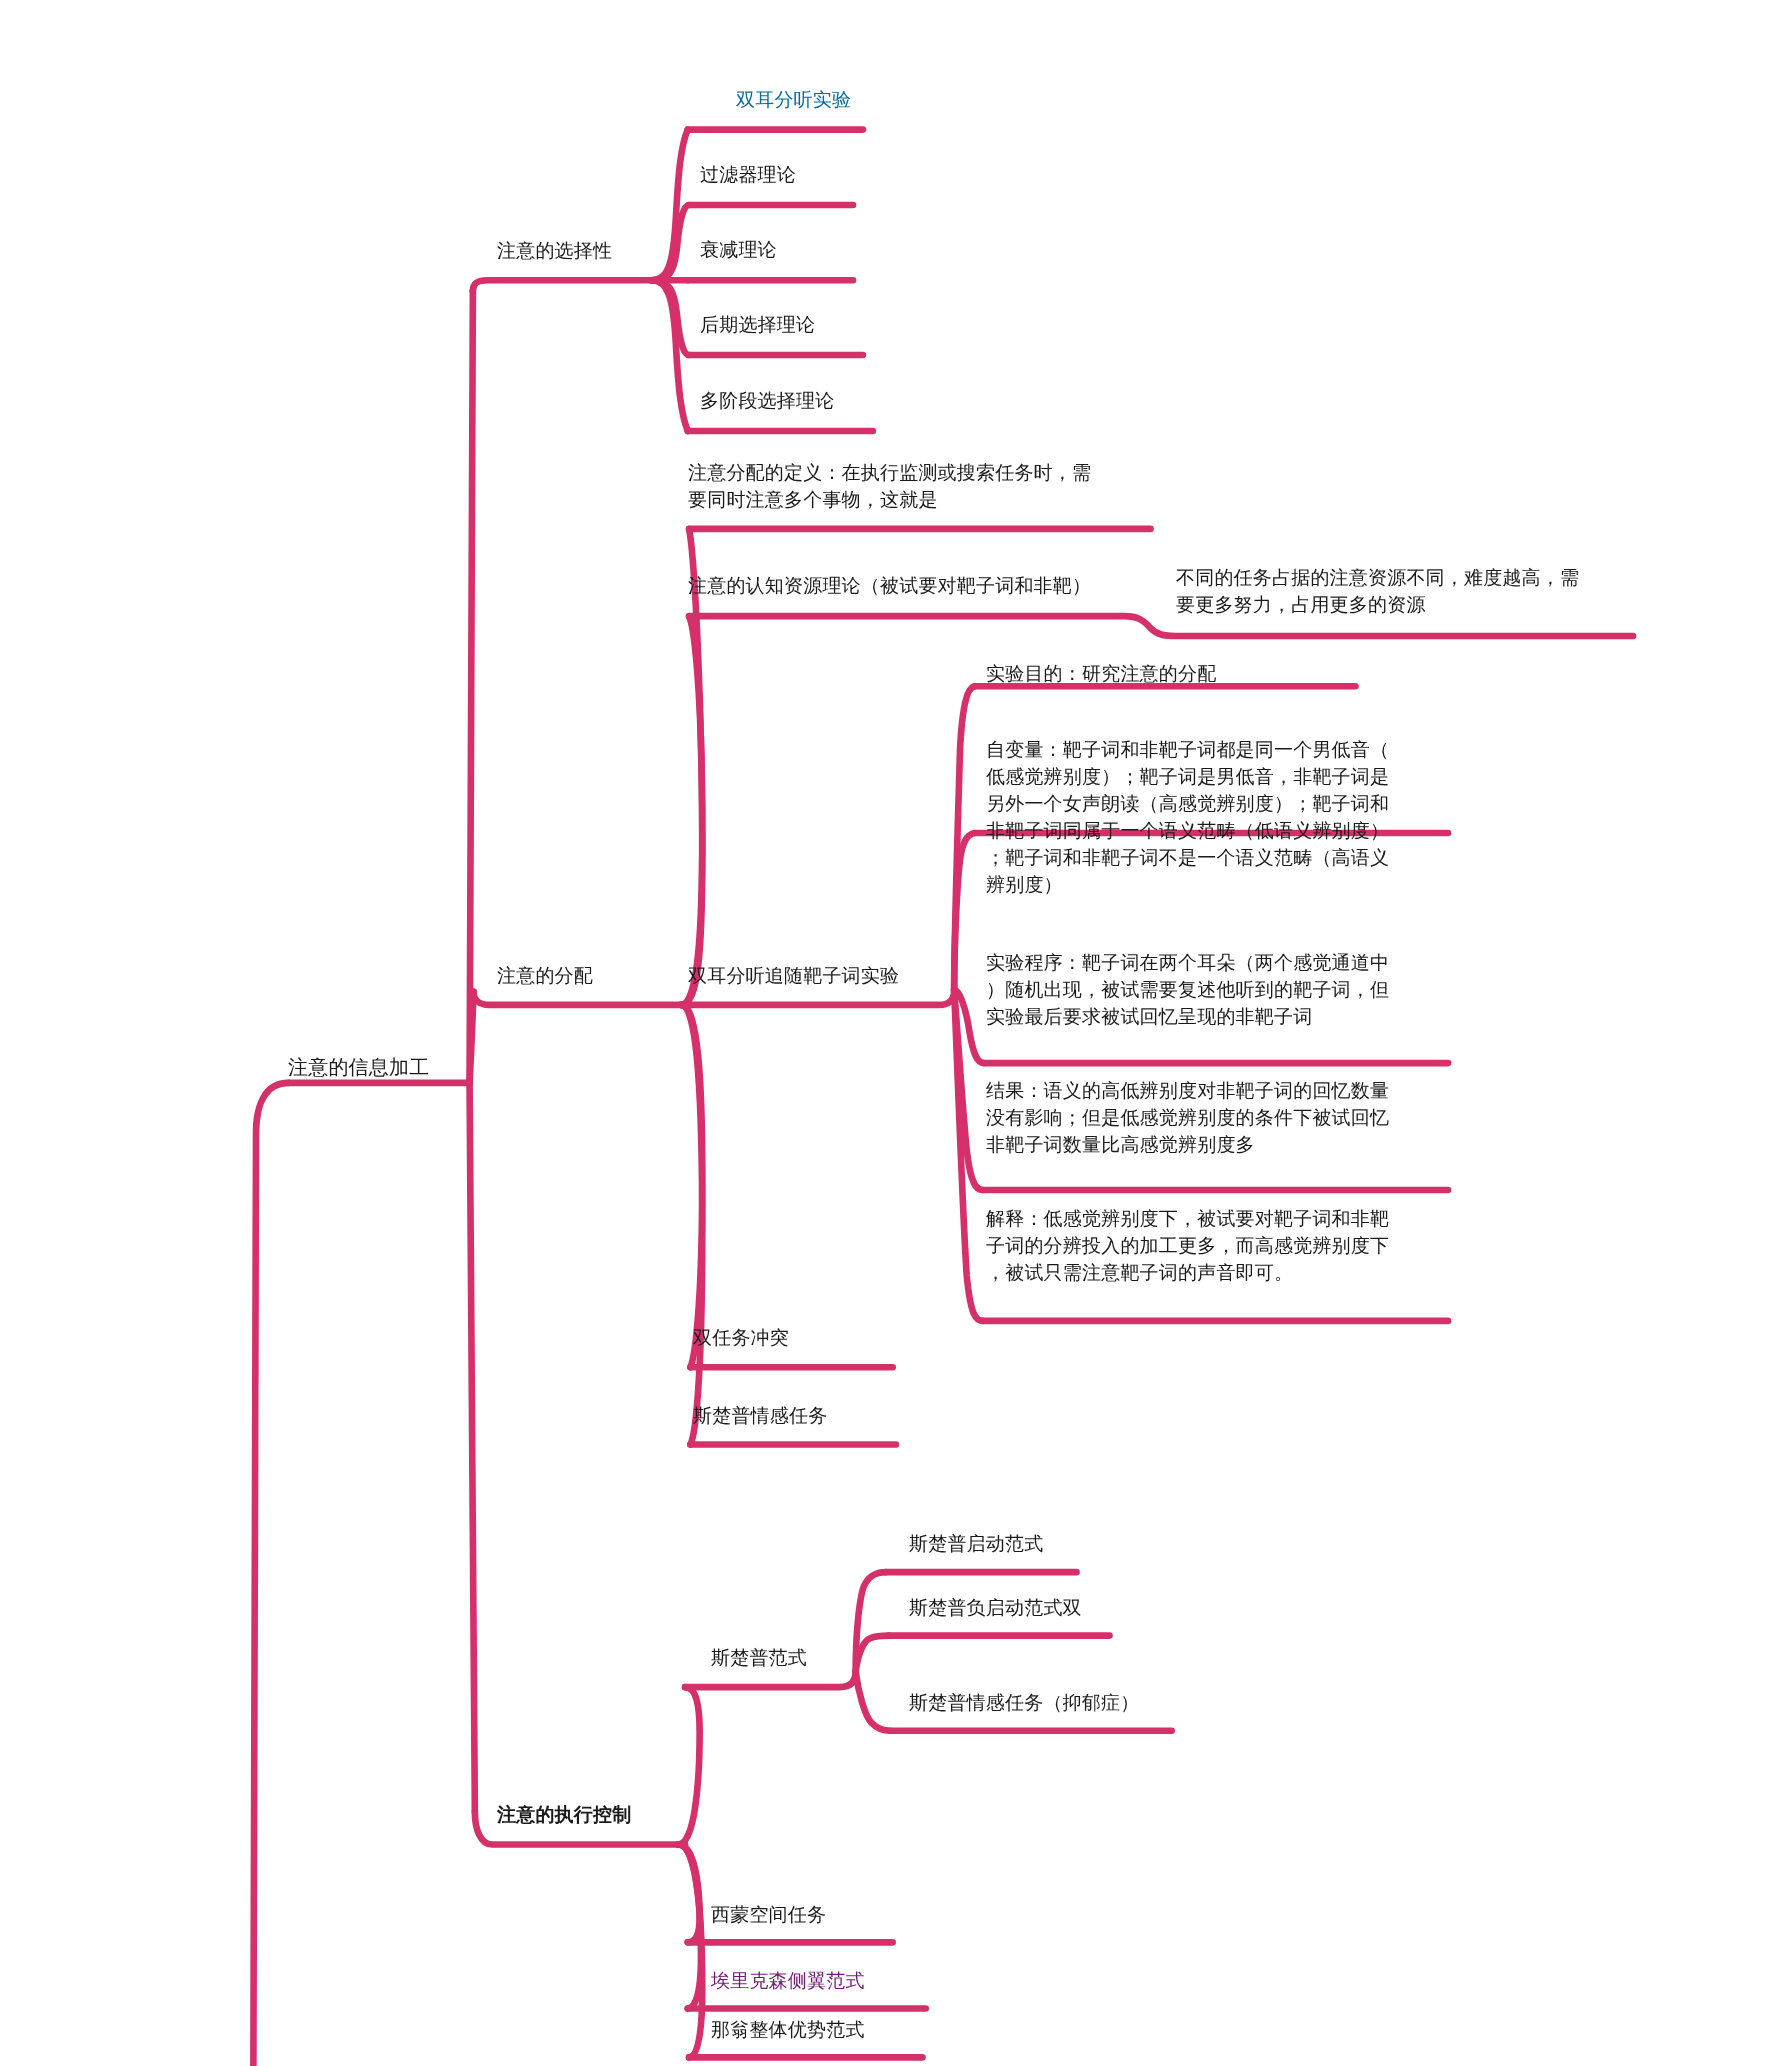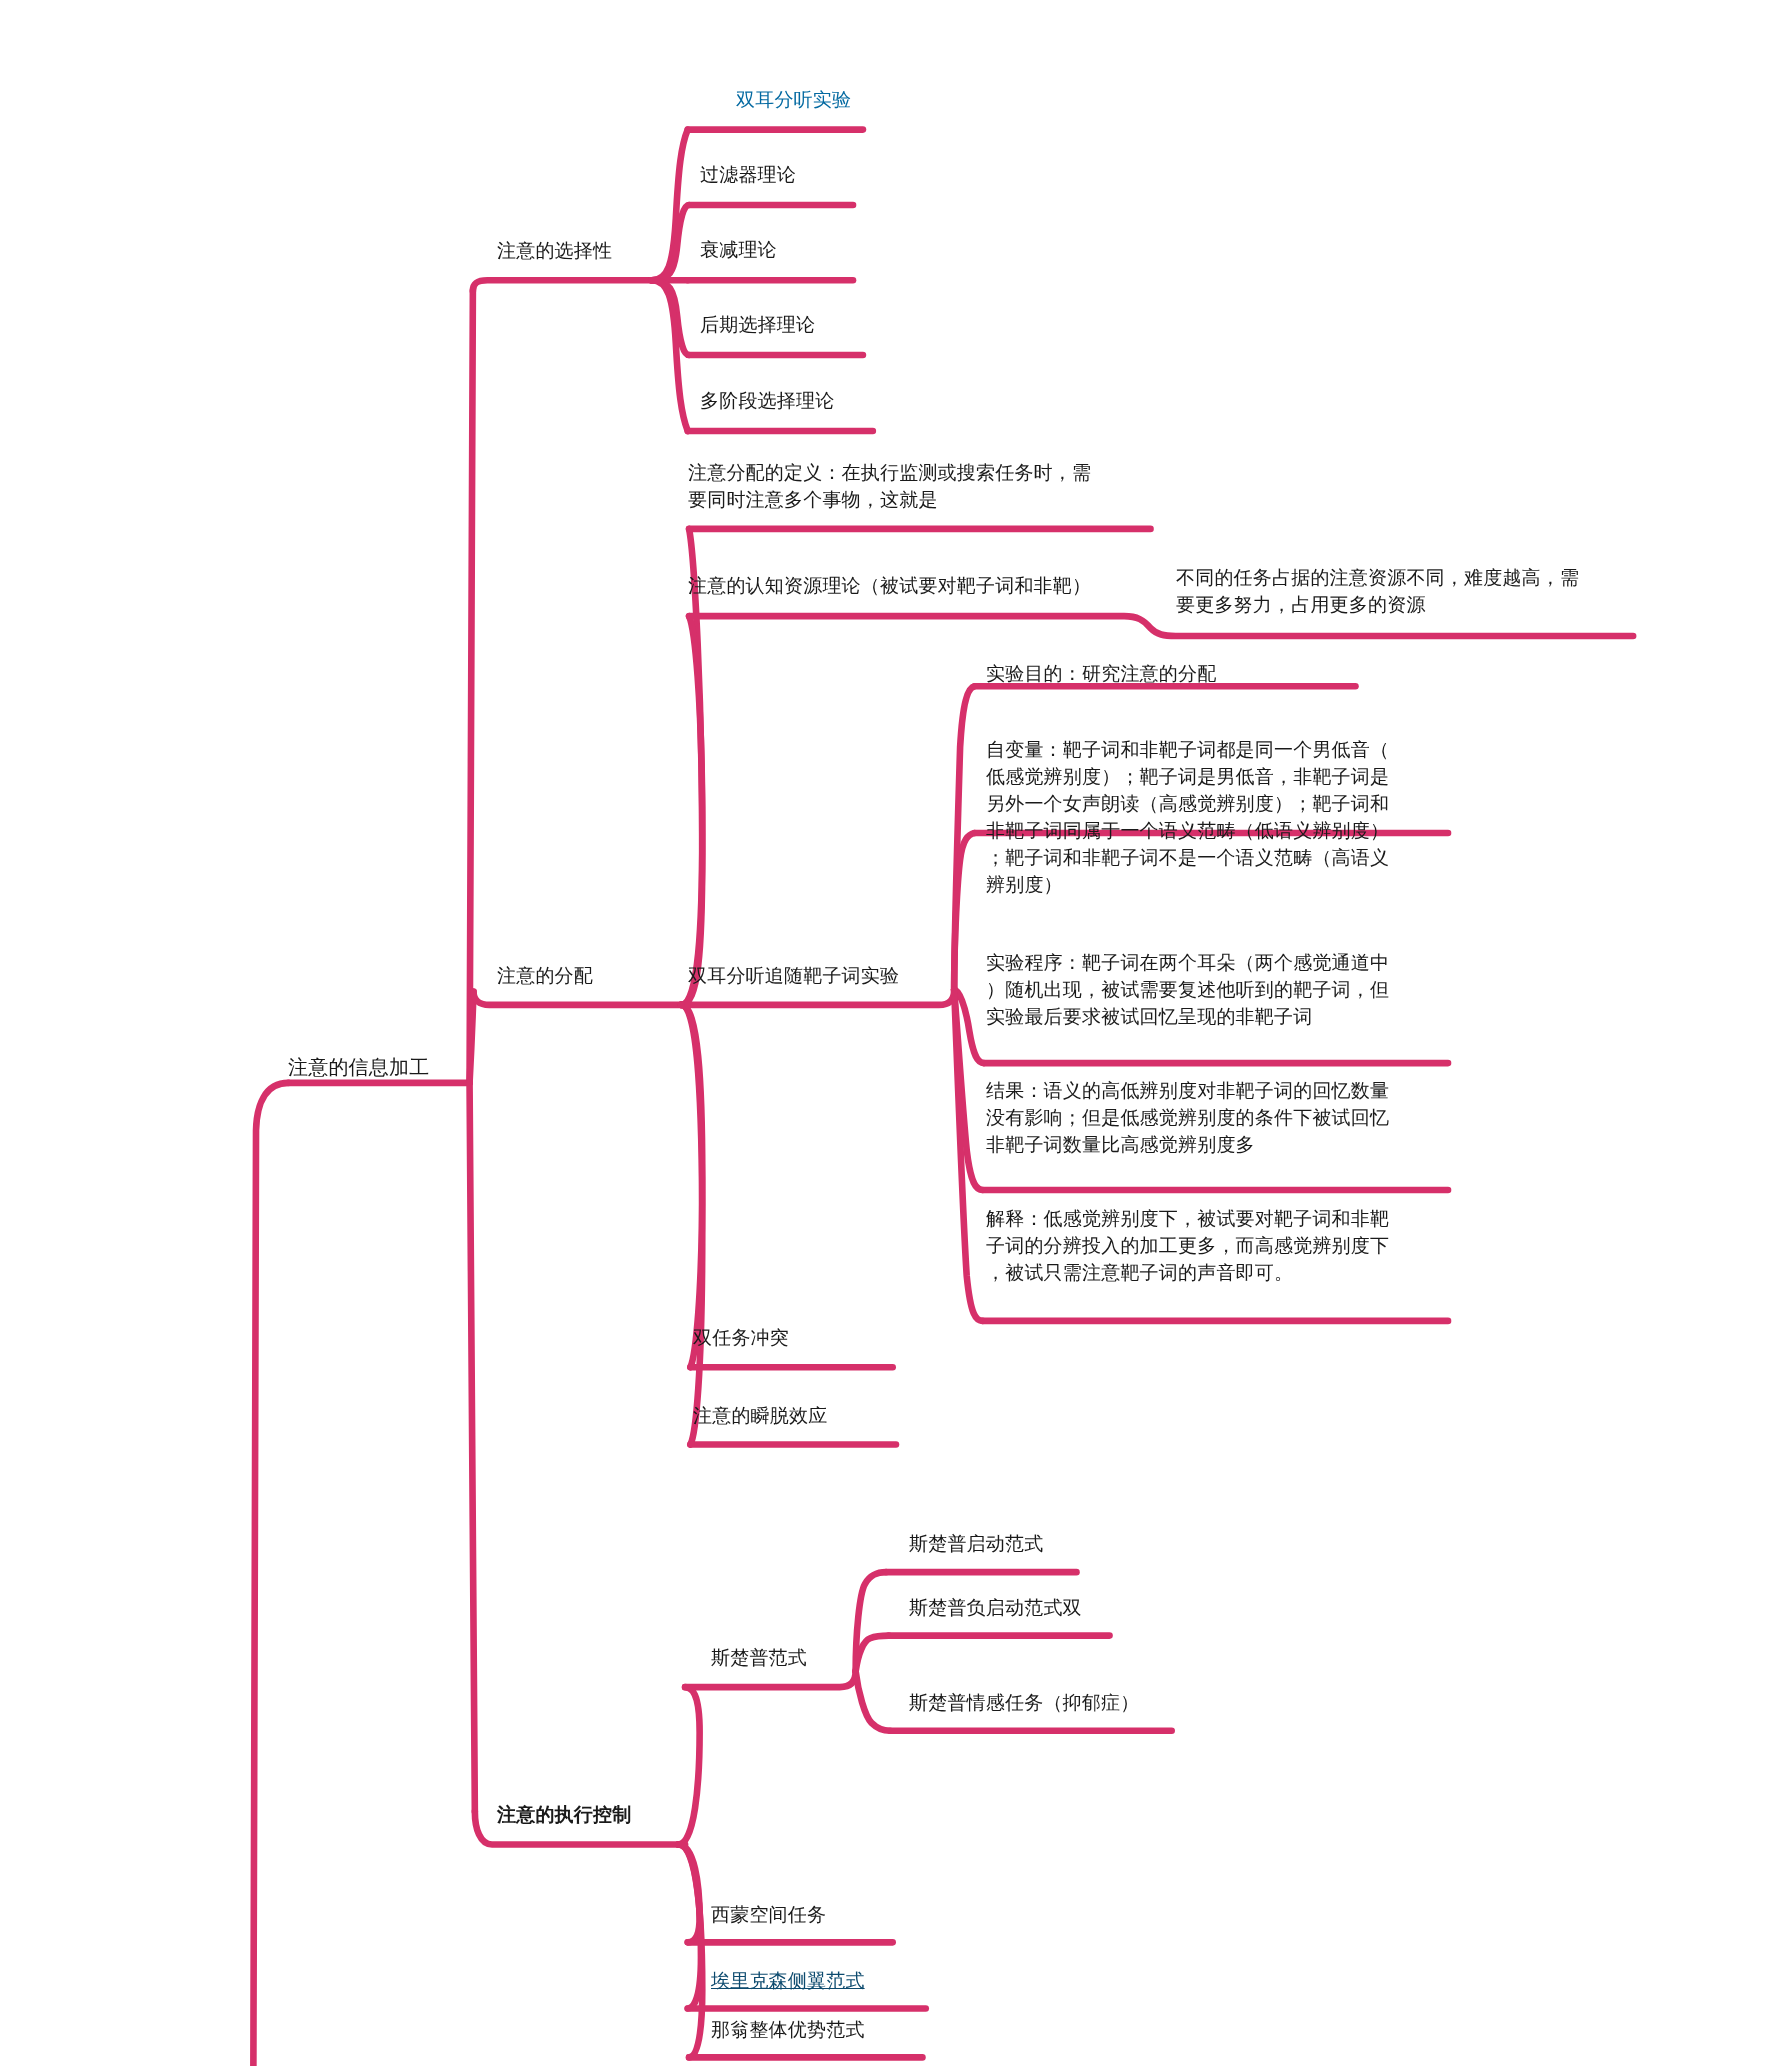--- a/index.html
+++ b/index.html
@@ -117,25 +117,25 @@
   <div class="node" style="left: 986px; top: 950px; color: rgb(26, 26, 26);">实验程序：靶子词在两个耳朵（两个感觉通道中
 ）随机出现，被试需要复述他听到的靶子词，但
 实验最后要求被试回忆呈现的非靶子词</div>
   <div class="node" style="left: 986px; top: 1078px; color: rgb(26, 26, 26);">结果：语义的高低辨别度对非靶子词的回忆数量
 没有影响；但是低感觉辨别度的条件下被试回忆
 非靶子词数量比高感觉辨别度多</div>
   <div class="node" style="left: 986px; top: 1206px; color: rgb(26, 26, 26);">解释：低感觉辨别度下，被试要对靶子词和非靶
 子词的分辨投入的加工更多，而高感觉辨别度下
 ，被试只需注意靶子词的声音即可。</div>
   <div class="node" style="left: 693px; top: 1325px; color: rgb(26, 26, 26);">双任务冲突</div>
-  <div class="node" style="left: 693px; top: 1403px; color: rgb(26, 26, 26);">注意的瞬脱效应</div>
+  <div class="node" style="left: 693px; top: 1403px; color: rgb(26, 26, 26);">斯楚普情感任务</div>
 
   <div class="node" style="left: 497px; top: 1802px; color: rgb(26, 26, 26); font-weight: bold;">注意的执行控制</div>
   <div class="node" style="left: 711px; top: 1645px; color: rgb(26, 26, 26);">斯楚普范式</div>
   <div class="node" style="left: 909px; top: 1531px; color: rgb(26, 26, 26);">斯楚普启动范式</div>
   <div class="node" style="left: 909px; top: 1595px; color: rgb(26, 26, 26);">斯楚普负启动范式双</div>
   <div class="node" style="left: 909px; top: 1690px; color: rgb(26, 26, 26);">斯楚普情感任务（抑郁症）</div>
   <div class="node" style="left: 711px; top: 1902px; color: rgb(26, 26, 26);">西蒙空间任务</div>
-  <div class="node" style="left: 711px; top: 1968px; color: #0c4a6e; text-decoration: underline;">埃里克森侧翼范式</div>
+  <div class="node" style="left: 711px; top: 1968px; color: #701a75;">埃里克森侧翼范式</div>
   <div class="node" style="left: 711px; top: 2017px; color: rgb(26, 26, 26);">那翁整体优势范式</div>
 
 </div>
 
 
 </body></html>

